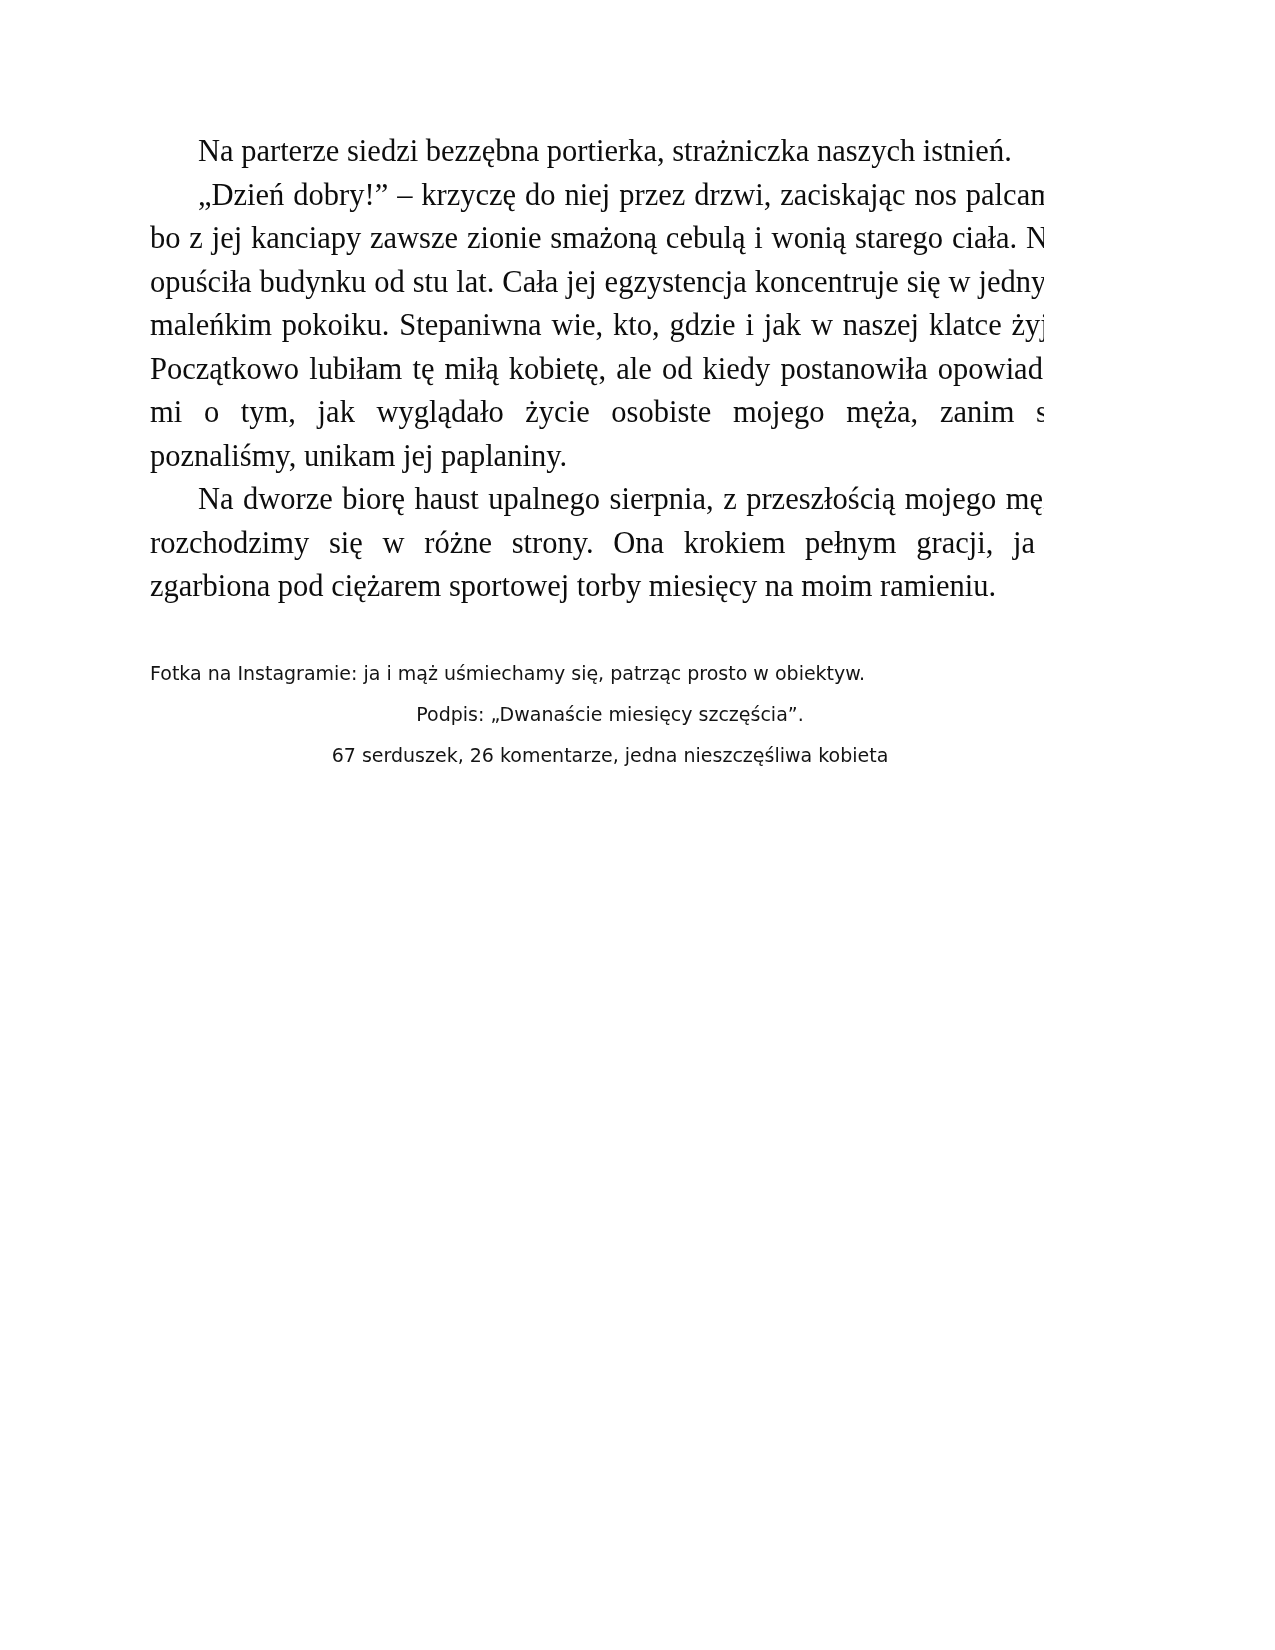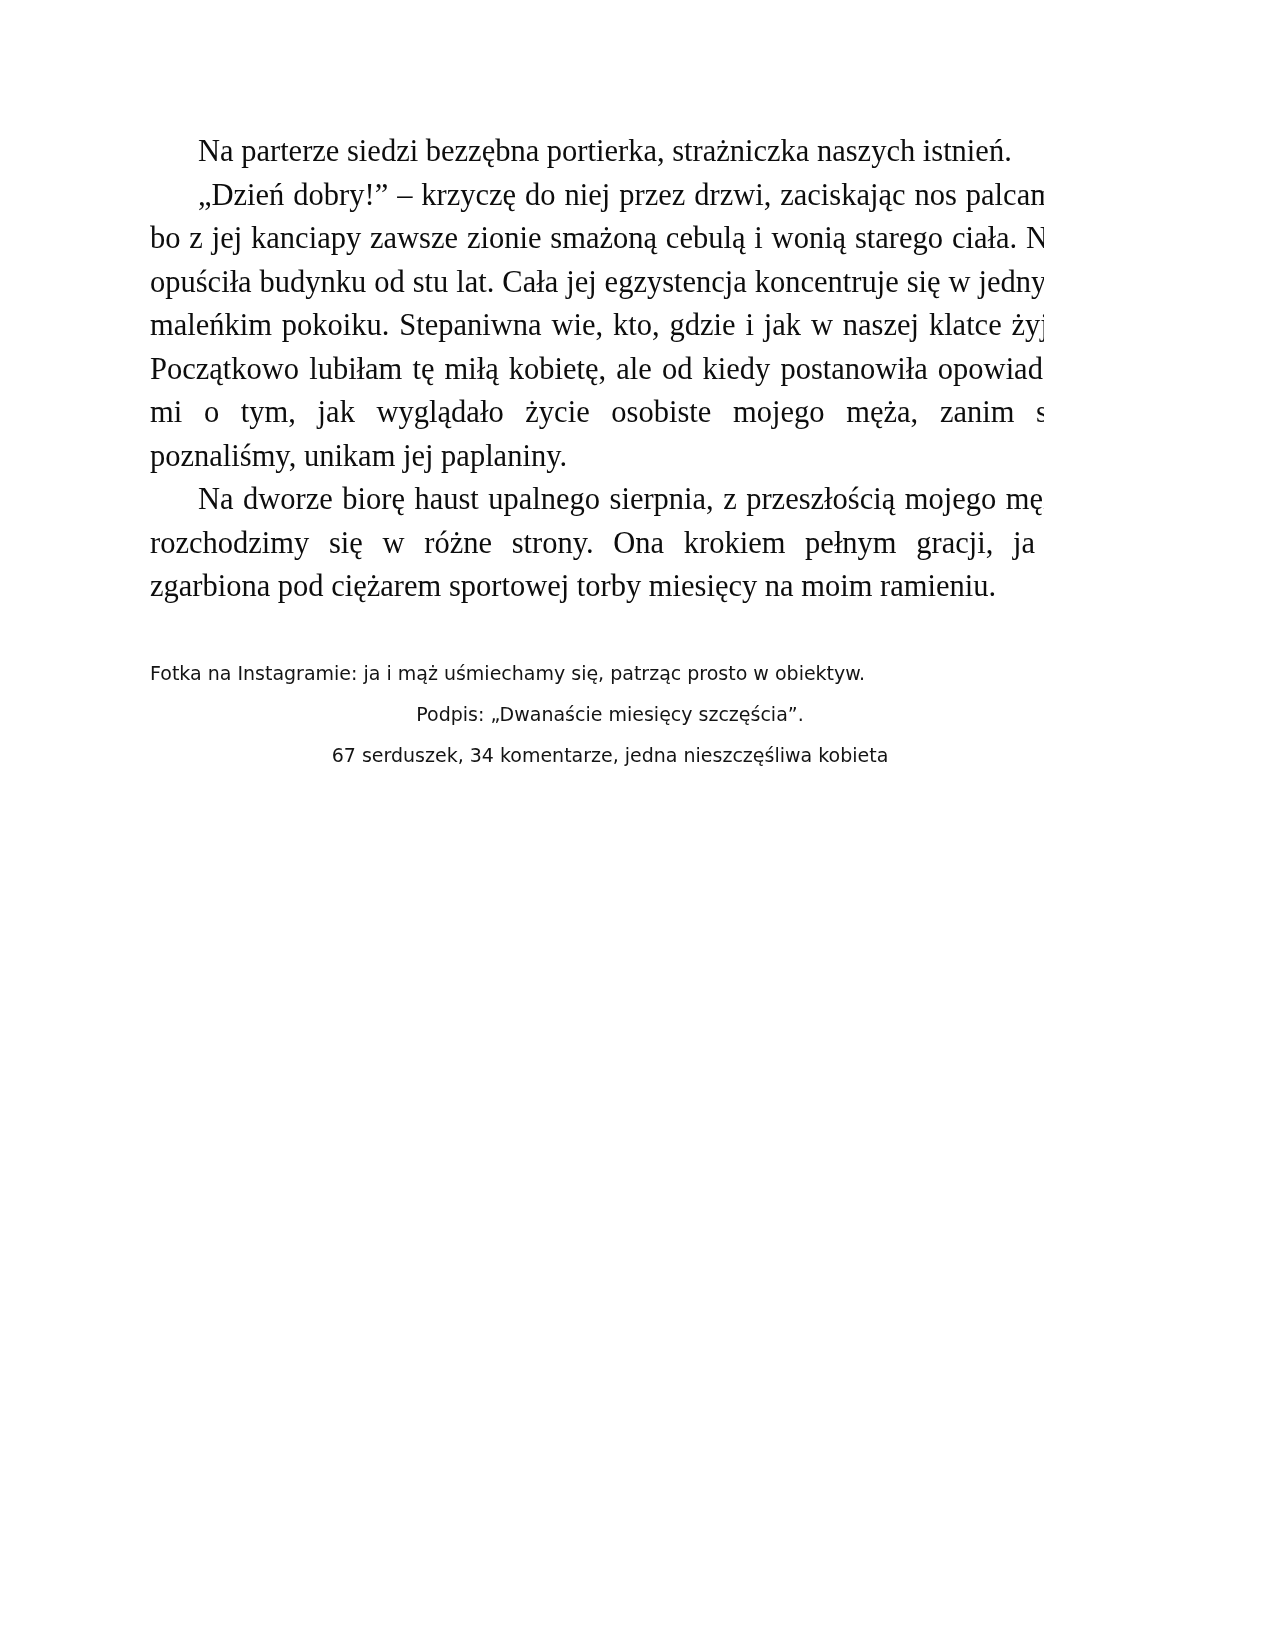--- a/index.html
+++ b/index.html
@@ -55,17 +55,17 @@
 
     <div class="serif-block">
       <p>Na parterze siedzi bezzębna portierka, strażniczka naszych istnień.</p>
       <p>„Dzień dobry!” – krzyczę do niej przez drzwi, zaciskając nos palcami, bo z jej kanciapy zawsze zionie smażoną cebulą i wonią starego ciała. Nie opuściła budynku od stu lat. Cała jej egzystencja koncentruje się w jednym maleńkim pokoiku. Stepaniwna wie, kto, gdzie i jak w naszej klatce żyje. Początkowo lubiłam tę miłą kobietę, ale od kiedy postanowiła opowiadać mi o tym, jak wyglądało życie osobiste mojego męża, zanim się poznaliśmy, unikam jej paplaniny.</p>
       <p>Na dworze biorę haust upalnego sierpnia, z przeszłością mojego męża rozchodzimy się w różne strony. Ona krokiem pełnym gracji, ja – zgarbiona pod ciężarem sportowej torby miesięcy na moim ramieniu.</p>
     </div>
 
     <div class="sans-block">
       <p>Fotka na Instagramie: ja i mąż uśmiechamy się, patrząc prosto w obiektyw.</p>
       <p class="nojustify">Podpis: „Dwanaście miesięcy szczęścia”.</p>
-      <p class="nojustify">67 serduszek, 34 komentarze, jedna nieszczęśliwa kobieta</p>
+      <p class="nojustify">67 serduszek, 26 komentarze, jedna nieszczęśliwa kobieta</p>
     </div>
 
   </div>
 </div>
 
 </body></html>

